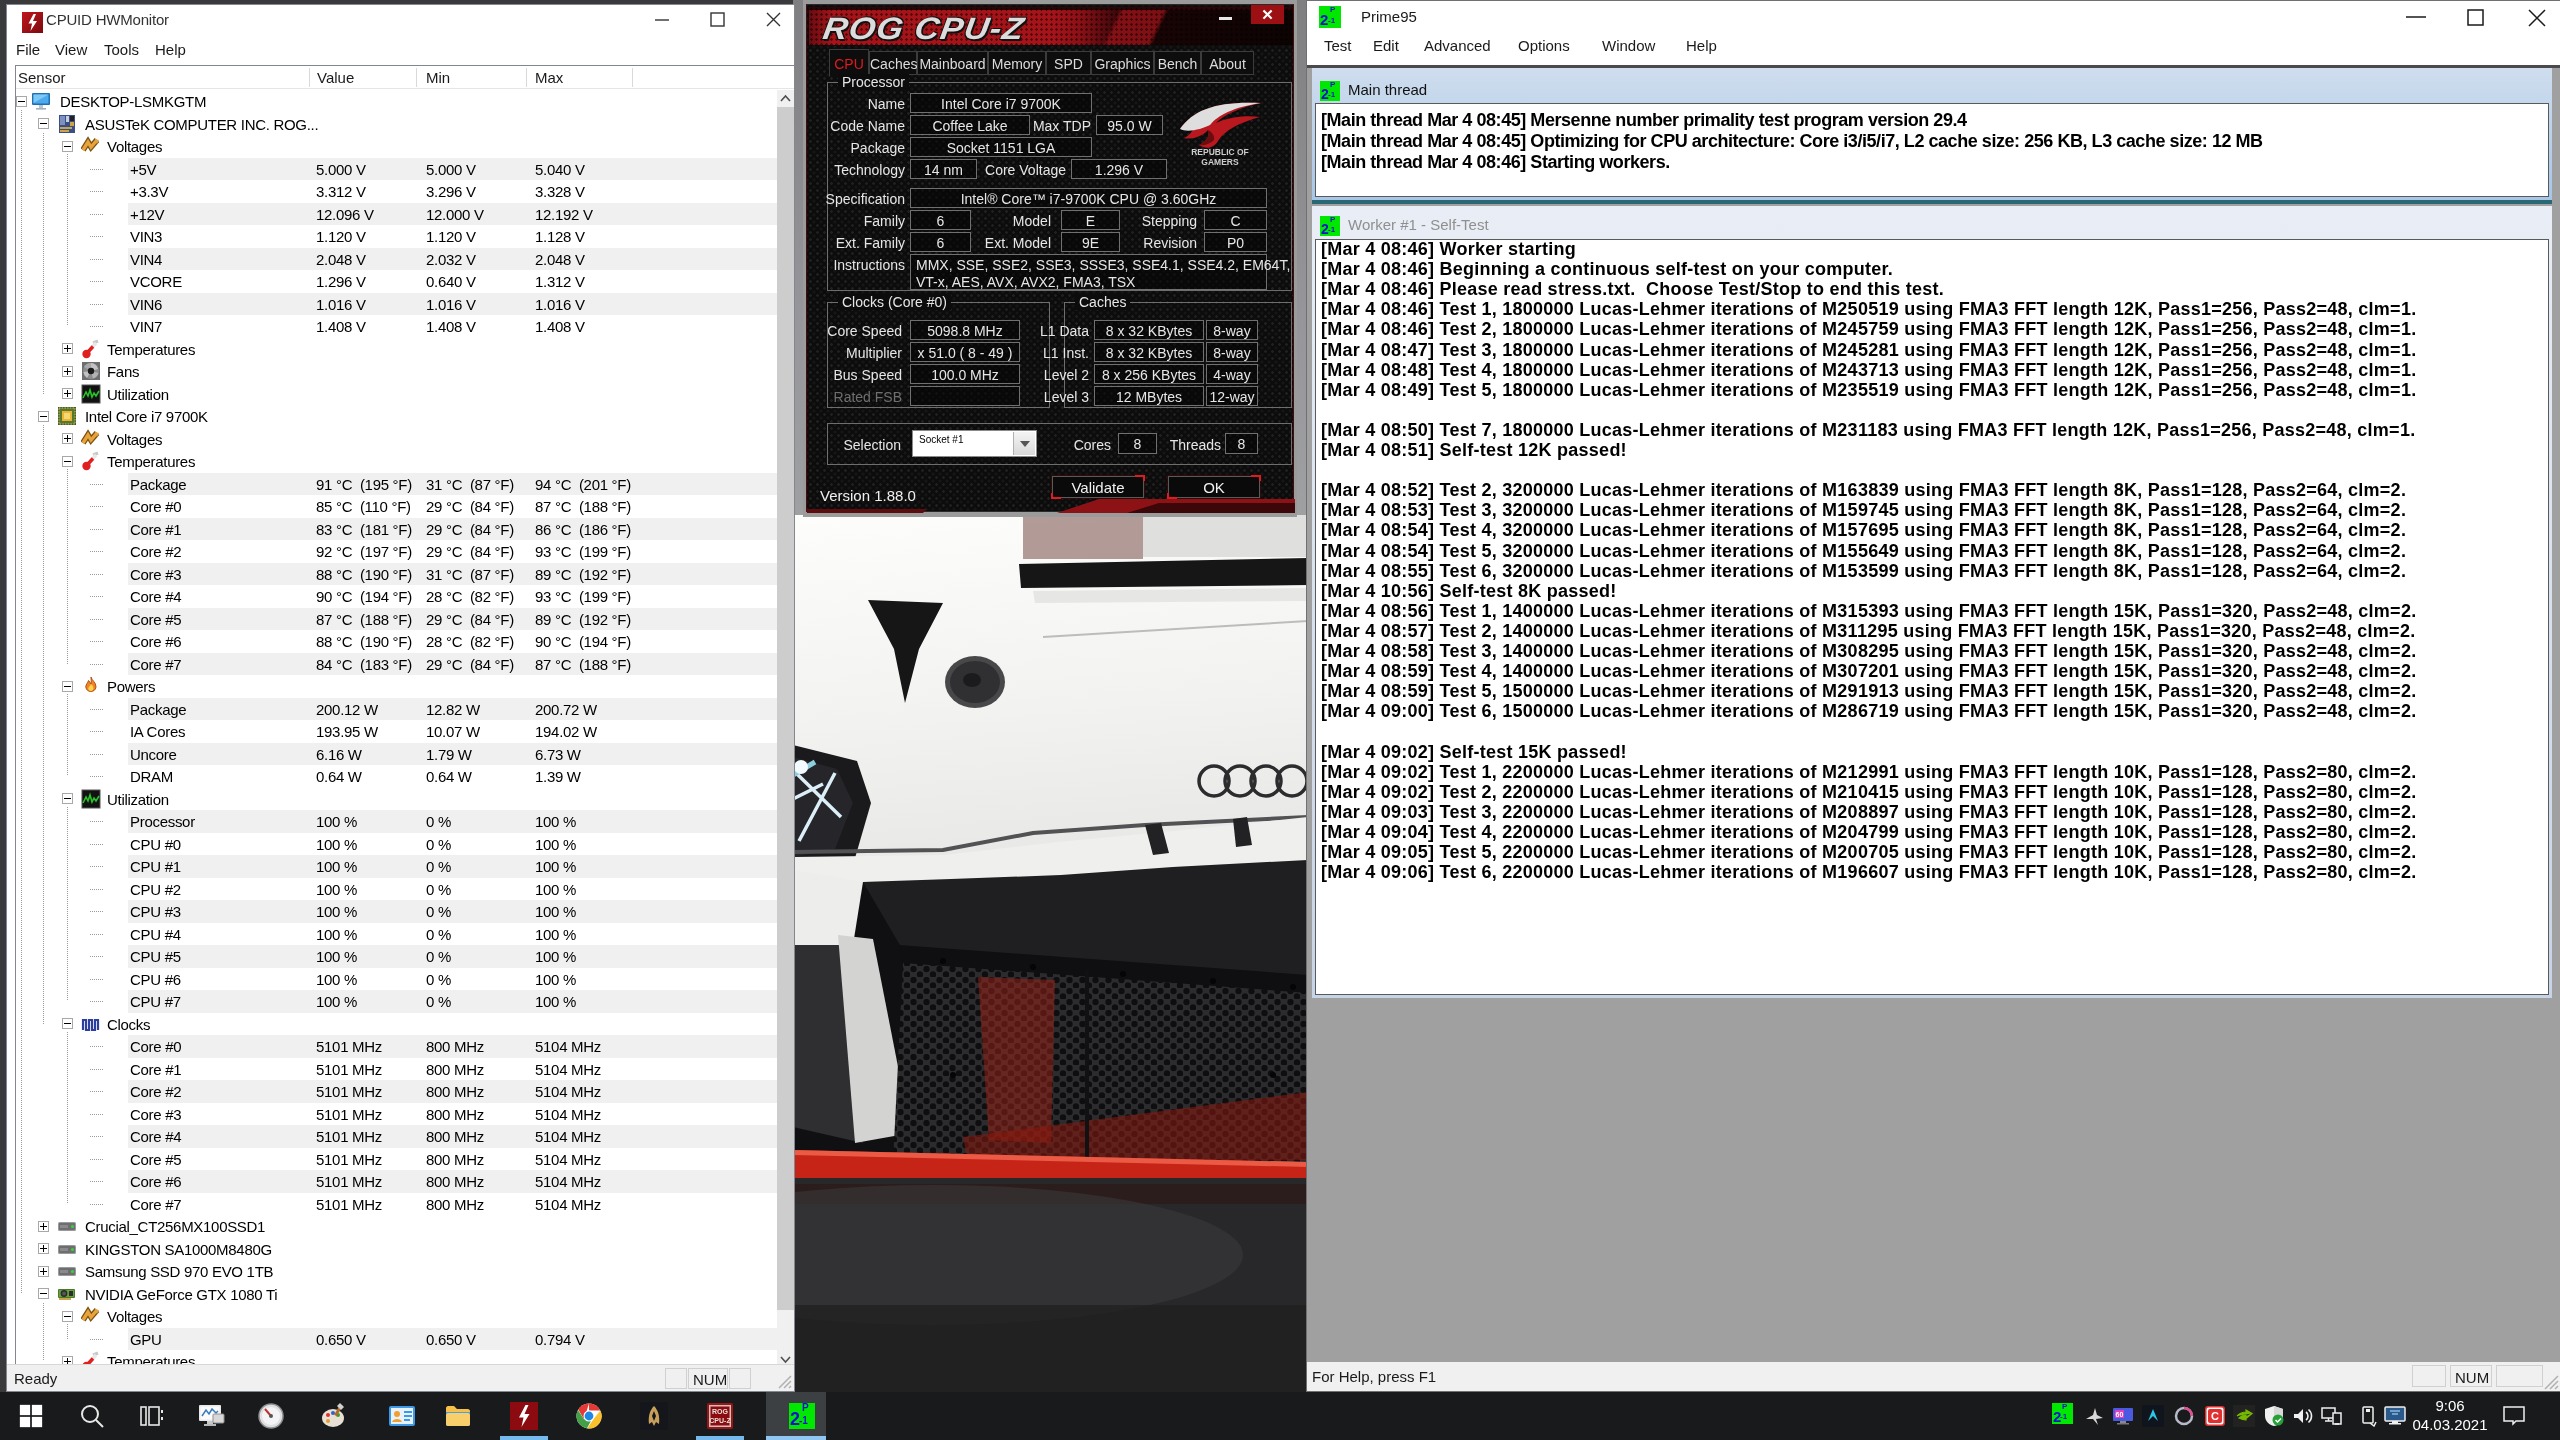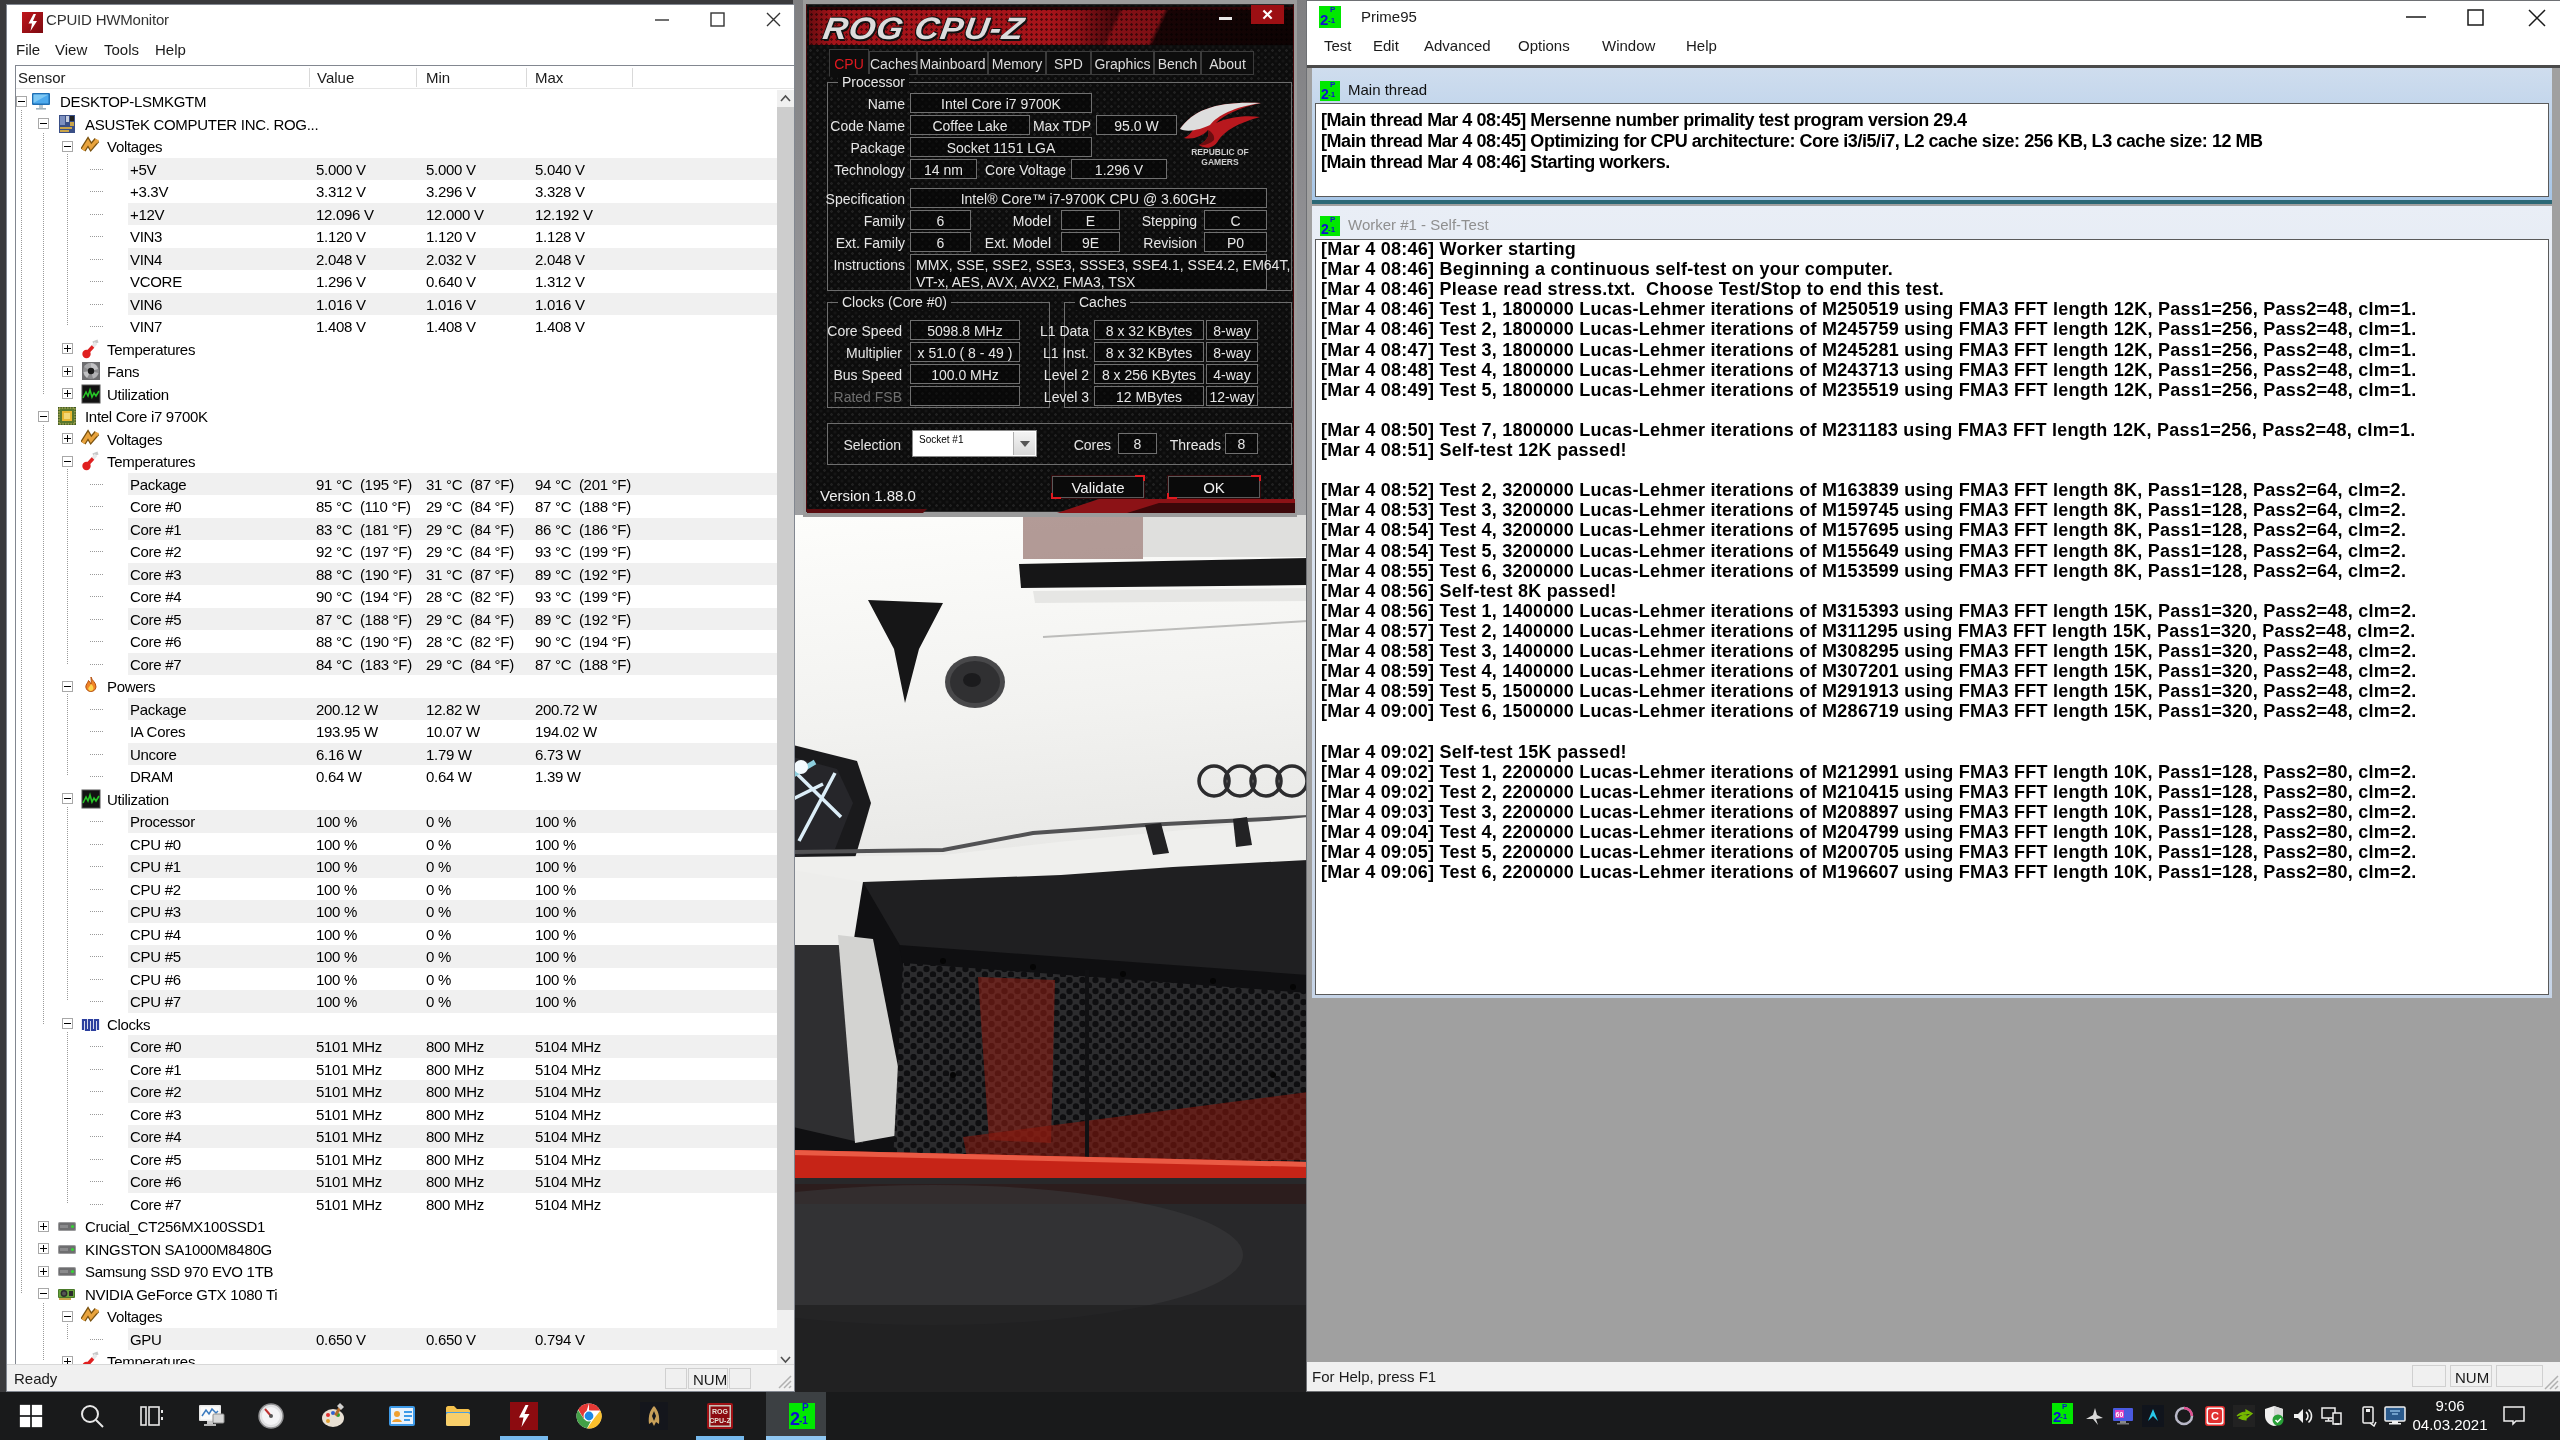--- a/index.html
+++ b/index.html
@@ -605,21 +605,21 @@
       </div>
 <div class="lab" style="left:3px;top:91px;width:95px">Name</div>
 <div class="fld" style="left:103px;top:88px;width:182px;height:20px">
         <span class="c">Intel Core i7 9700K</span>
       </div>
 <div class="lab" style="left:3px;top:113px;width:95px">Code Name</div>
 <div class="fld" style="left:103px;top:110px;width:120px;height:20px">
         <span class="c">Coffee Lake</span>
       </div>
 <div class="lab" style="left:214px;top:113px;width:70px">Max TDP</div>
-<div class="fld" style="left:289px;top:110px;width:81px;height:20px">
+<div class="fld" style="left:289px;top:110px;width:67px;height:20px">
         <span class="c">95.0 W</span>
       </div>
 <div class="lab" style="left:3px;top:135px;width:95px">Package</div>
 <div class="fld" style="left:103px;top:132px;width:182px;height:20px">
         <span class="c">Socket 1151 LGA</span>
       </div>
 <div class="lab" style="left:3px;top:157px;width:95px">Technology</div>
 <div class="fld" style="left:103px;top:154px;width:67px;height:20px">
         <span class="c">14 nm</span>
       </div>
@@ -800,21 +800,21 @@
 <span class="line" style="top:99.5px">[Mar 4 08:47] Test 3, 1800000 Lucas-Lehmer iterations of M245281 using FMA3 FFT length 12K, Pass1=256, Pass2=48, clm=1.</span>
 <span class="line" style="top:119.6px">[Mar 4 08:48] Test 4, 1800000 Lucas-Lehmer iterations of M243713 using FMA3 FFT length 12K, Pass1=256, Pass2=48, clm=1.</span>
 <span class="line" style="top:139.7px">[Mar 4 08:49] Test 5, 1800000 Lucas-Lehmer iterations of M235519 using FMA3 FFT length 12K, Pass1=256, Pass2=48, clm=1.</span>
 <span class="line" style="top:179.9px">[Mar 4 08:50] Test 7, 1800000 Lucas-Lehmer iterations of M231183 using FMA3 FFT length 12K, Pass1=256, Pass2=48, clm=1.</span>
 <span class="line" style="top:200.0px">[Mar 4 08:51] Self-test 12K passed!</span>
 <span class="line" style="top:240.2px">[Mar 4 08:52] Test 2, 3200000 Lucas-Lehmer iterations of M163839 using FMA3 FFT length 8K, Pass1=128, Pass2=64, clm=2.</span>
 <span class="line" style="top:260.3px">[Mar 4 08:53] Test 3, 3200000 Lucas-Lehmer iterations of M159745 using FMA3 FFT length 8K, Pass1=128, Pass2=64, clm=2.</span>
 <span class="line" style="top:280.4px">[Mar 4 08:54] Test 4, 3200000 Lucas-Lehmer iterations of M157695 using FMA3 FFT length 8K, Pass1=128, Pass2=64, clm=2.</span>
 <span class="line" style="top:300.5px">[Mar 4 08:54] Test 5, 3200000 Lucas-Lehmer iterations of M155649 using FMA3 FFT length 8K, Pass1=128, Pass2=64, clm=2.</span>
 <span class="line" style="top:320.6px">[Mar 4 08:55] Test 6, 3200000 Lucas-Lehmer iterations of M153599 using FMA3 FFT length 8K, Pass1=128, Pass2=64, clm=2.</span>
-<span class="line" style="top:340.7px">[Mar 4 08:56] Self-test 8K passed!</span>
+<span class="line" style="top:340.7px">[Mar 4 10:56] Self-test 8K passed!</span>
 <span class="line" style="top:360.8px">[Mar 4 08:56] Test 1, 1400000 Lucas-Lehmer iterations of M315393 using FMA3 FFT length 15K, Pass1=320, Pass2=48, clm=2.</span>
 <span class="line" style="top:380.9px">[Mar 4 08:57] Test 2, 1400000 Lucas-Lehmer iterations of M311295 using FMA3 FFT length 15K, Pass1=320, Pass2=48, clm=2.</span>
 <span class="line" style="top:401.0px">[Mar 4 08:58] Test 3, 1400000 Lucas-Lehmer iterations of M308295 using FMA3 FFT length 15K, Pass1=320, Pass2=48, clm=2.</span>
 <span class="line" style="top:421.1px">[Mar 4 08:59] Test 4, 1400000 Lucas-Lehmer iterations of M307201 using FMA3 FFT length 15K, Pass1=320, Pass2=48, clm=2.</span>
 <span class="line" style="top:441.2px">[Mar 4 08:59] Test 5, 1500000 Lucas-Lehmer iterations of M291913 using FMA3 FFT length 15K, Pass1=320, Pass2=48, clm=2.</span>
 <span class="line" style="top:461.3px">[Mar 4 09:00] Test 6, 1500000 Lucas-Lehmer iterations of M286719 using FMA3 FFT length 15K, Pass1=320, Pass2=48, clm=2.</span>
 <span class="line" style="top:501.5px">[Mar 4 09:02] Self-test 15K passed!</span>
 <span class="line" style="top:521.6px">[Mar 4 09:02] Test 1, 2200000 Lucas-Lehmer iterations of M212991 using FMA3 FFT length 10K, Pass1=128, Pass2=80, clm=2.</span>
 <span class="line" style="top:541.7px">[Mar 4 09:02] Test 2, 2200000 Lucas-Lehmer iterations of M210415 using FMA3 FFT length 10K, Pass1=128, Pass2=80, clm=2.</span>
 <span class="line" style="top:561.8px">[Mar 4 09:03] Test 3, 2200000 Lucas-Lehmer iterations of M208897 using FMA3 FFT length 10K, Pass1=128, Pass2=80, clm=2.</span>

